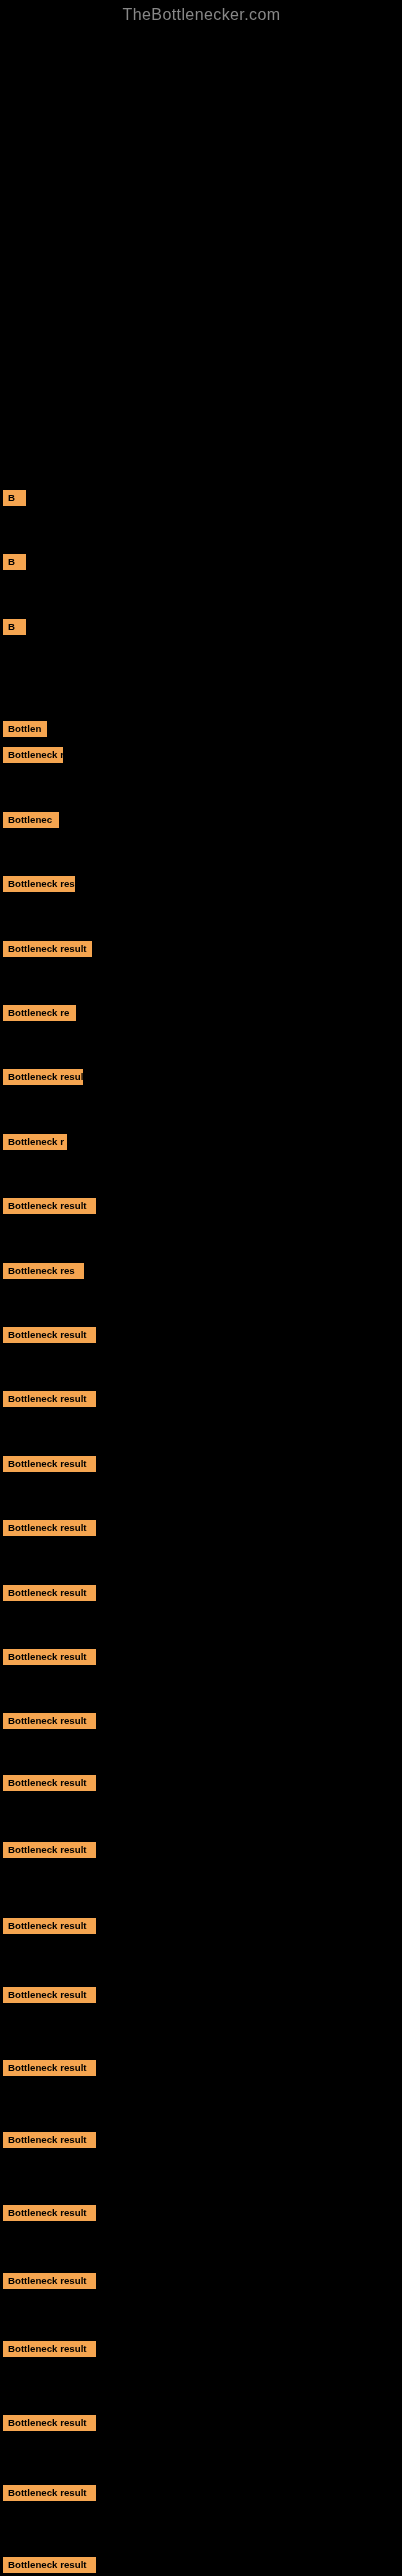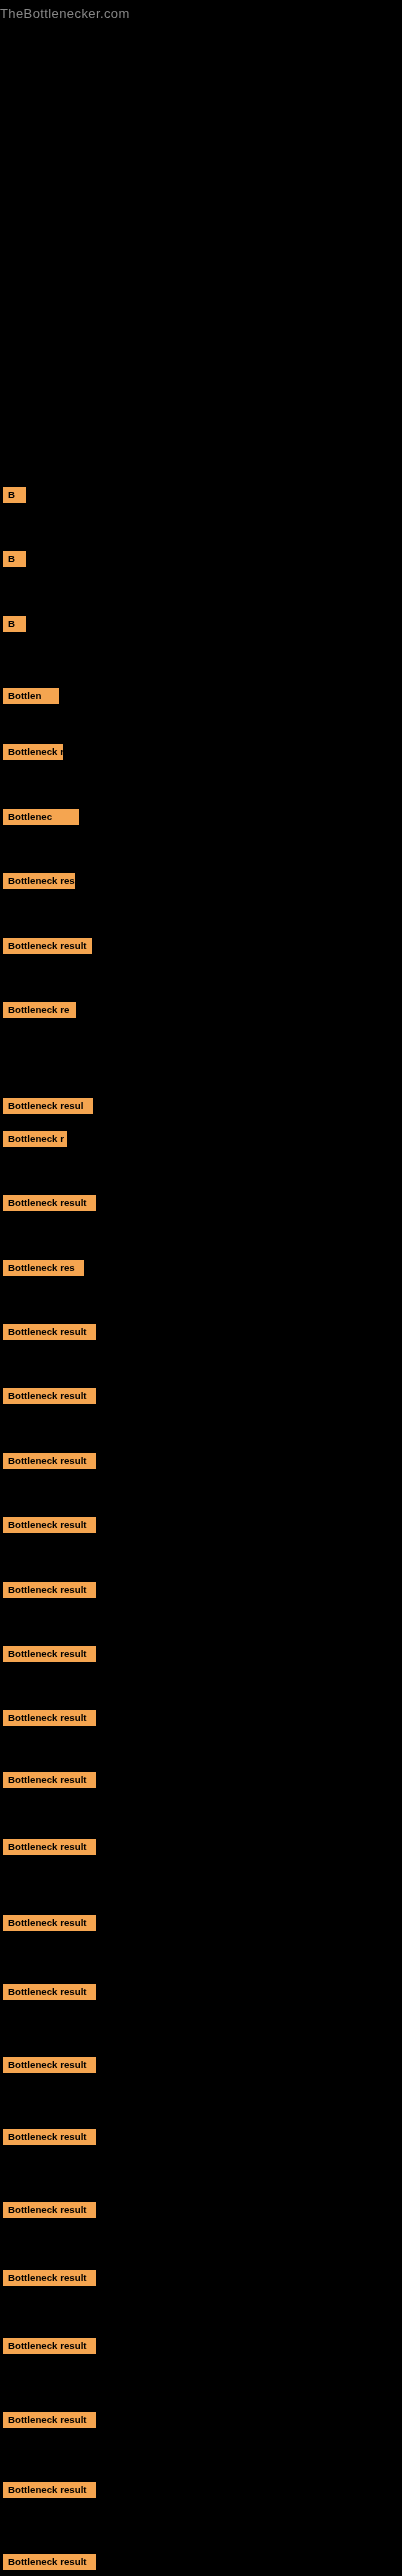--- a/index.html
+++ b/index.html
@@ -8,23 +8,23 @@
       box-sizing: border-box;
     }
     body {
       background-color: #000;
       width: 403px;
       min-height: 2576px;
       font-family: Arial, sans-serif;
       position: relative;
     }
     .site-title {
-      text-align: left;
+      text-align: center;
       color: #888;
-      font-size: 13px;
+      font-size: 16px;
       padding: 6.4px 0;
       letter-spacing: 0.4px;
     }
     .bottleneck-item {
       display: block;
       background-color: #f5a550;
       color: #000;
       font-size: 9.7px;
       font-weight: bold;
       padding: 2.4px 4.8px;
@@ -35,27 +35,27 @@
   </style>
 </head>
 <body>
 
 <div class="site-title">TheBottlenecker.com</div>
 
 <div id="items-container" style="position:relative; width:403px; height:2568px;">
 <div class="bottleneck-item" style="position: absolute; top: 459px; left: 1.6px; width: 22.5px;">B</div>
     <div class="bottleneck-item" style="position: absolute; top: 523px; left: 1.6px; width: 22.5px;">B</div>
     <div class="bottleneck-item" style="position: absolute; top: 588px; left: 1.6px; width: 22.5px;">B</div>
-    <div class="bottleneck-item" style="position: absolute; top: 660px; left: 1.6px; width: 56px;">Bottlen</div>
+    <div class="bottleneck-item" style="position: absolute; top: 690px; left: 1.6px; width: 44px;">Bottlen</div>
     <div class="bottleneck-item" style="position: absolute; top: 716px; left: 1.6px; width: 60px;">Bottleneck r</div>
-    <div class="bottleneck-item" style="position: absolute; top: 781px; left: 1.6px; width: 76px;">Bottlenec</div>
+    <div class="bottleneck-item" style="position: absolute; top: 781px; left: 1.6px; width: 56px;">Bottlenec</div>
     <div class="bottleneck-item" style="position: absolute; top: 845px; left: 1.6px; width: 72px;">Bottleneck res</div>
     <div class="bottleneck-item" style="position: absolute; top: 910px; left: 1.6px; width: 89px;">Bottleneck result</div>
     <div class="bottleneck-item" style="position: absolute; top: 974px; left: 1.6px; width: 73px;">Bottleneck re</div>
-    <div class="bottleneck-item" style="position: absolute; top: 1070px; left: 1.6px; width: 90px;">Bottleneck resul</div>
+    <div class="bottleneck-item" style="position: absolute; top: 1038px; left: 1.6px; width: 80px; text-align: right;">Bottleneck resul</div>
     <div class="bottleneck-item" style="position: absolute; top: 1103px; left: 1.6px; width: 64px;">Bottleneck r</div>
     <div class="bottleneck-item" style="position: absolute; top: 1167px; left: 1.6px; width: 93px;">Bottleneck result</div>
     <div class="bottleneck-item" style="position: absolute; top: 1232px; left: 1.6px; width: 81px;">Bottleneck res</div>
     <div class="bottleneck-item" style="position: absolute; top: 1296px; left: 1.6px; width: 93px;">Bottleneck result</div>
     <div class="bottleneck-item" style="position: absolute; top: 1360px; left: 1.6px; width: 93px;">Bottleneck result</div>
     <div class="bottleneck-item" style="position: absolute; top: 1425px; left: 1.6px; width: 93px;">Bottleneck result</div>
     <div class="bottleneck-item" style="position: absolute; top: 1489px; left: 1.6px; width: 93px;">Bottleneck result</div>
     <div class="bottleneck-item" style="position: absolute; top: 1554px; left: 1.6px; width: 93px;">Bottleneck result</div>
     <div class="bottleneck-item" style="position: absolute; top: 1618px; left: 1.6px; width: 93px;">Bottleneck result</div>
     <div class="bottleneck-item" style="position: absolute; top: 1682px; left: 1.6px; width: 93px;">Bottleneck result</div>

